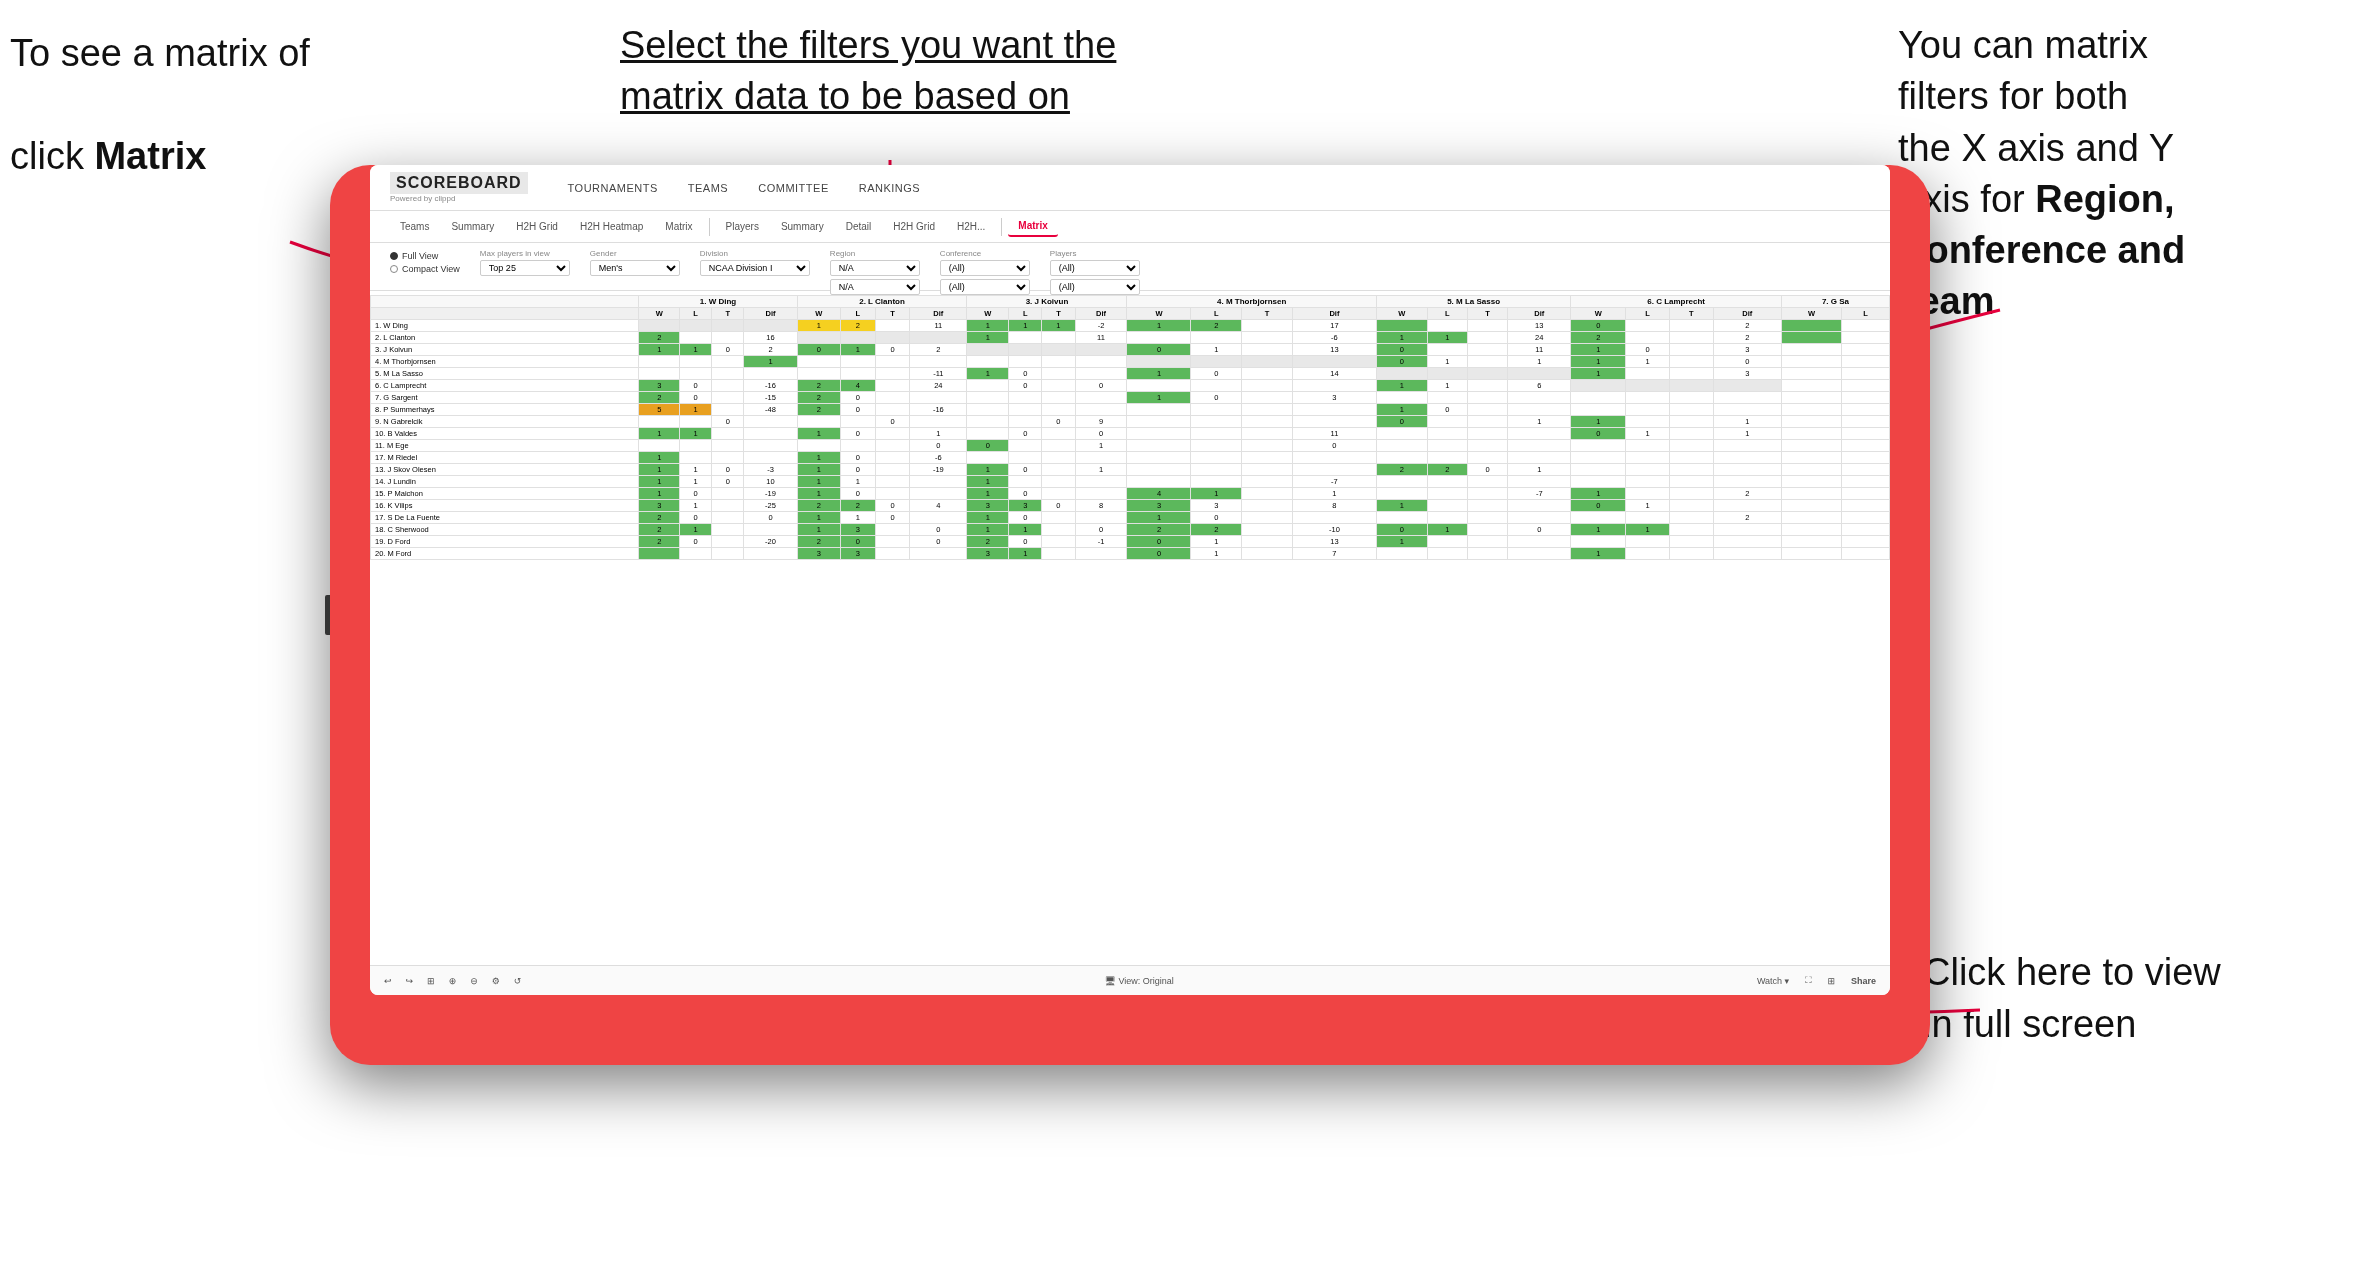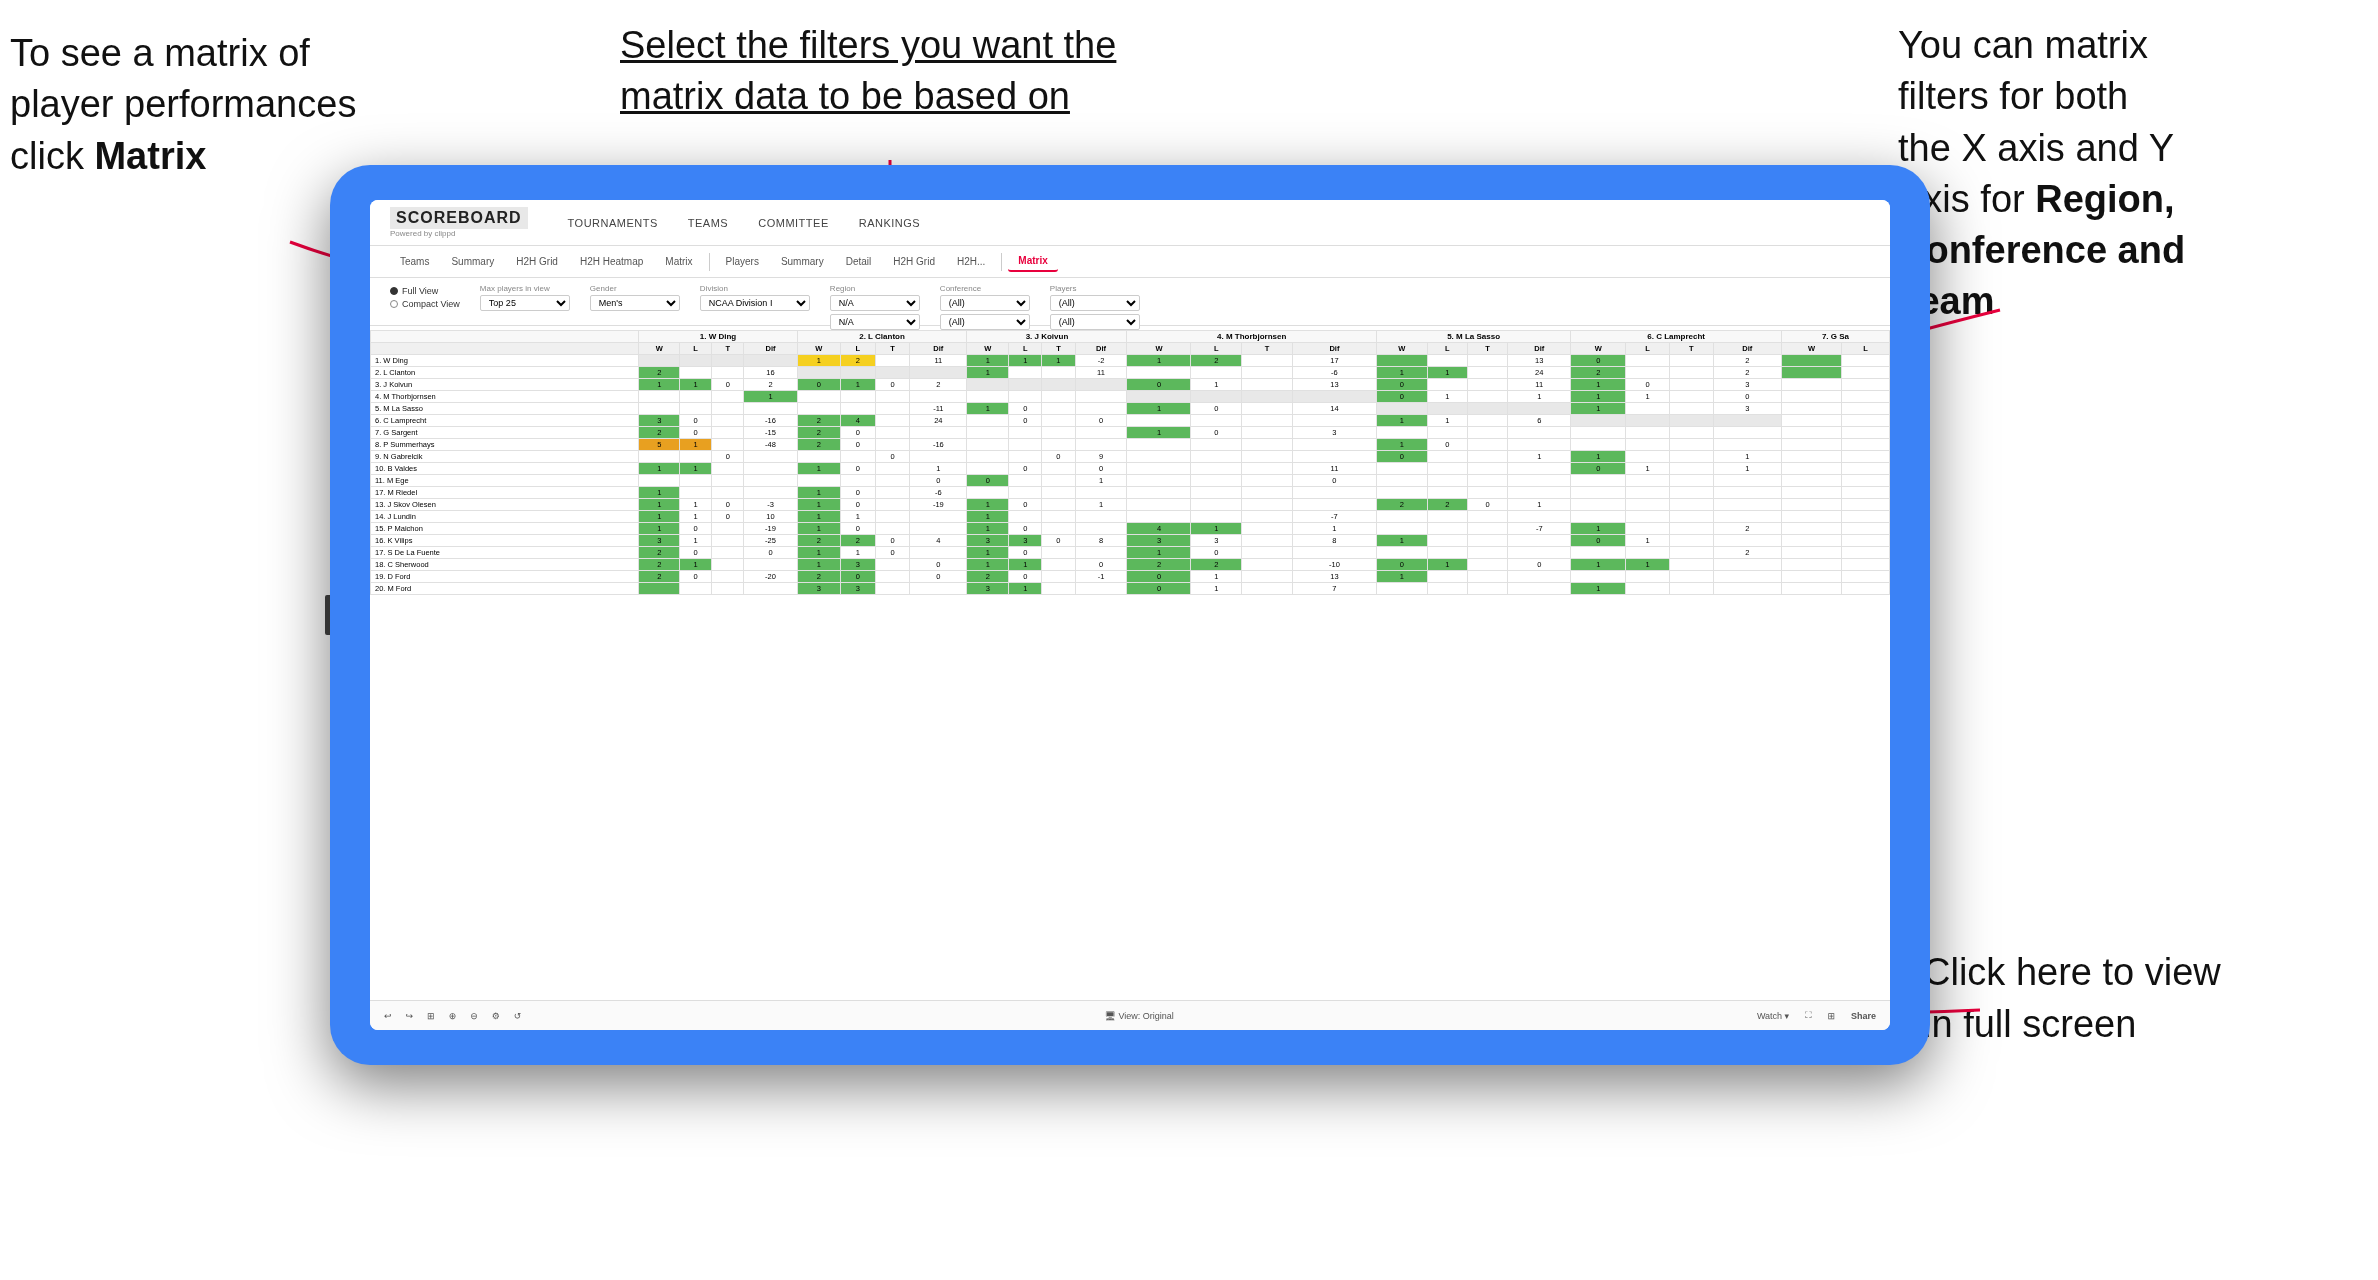--- a/index.html
+++ b/index.html
@@ -47,25 +47,24 @@
       width: 380px;
     }
 
     
     .tablet-frame {
       position: absolute;
       top: 165px;
       left: 330px;
       width: 1600px;
       height: 900px;
-      background: #3b82f6;
+      background: #ef4444;
       border-radius: 40px;
       box-shadow: 0 20px 60px rgba(0,0,0,0.5);
       display: flex;
-      align-items: center;
       justify-content: center;
     }
 
     .tablet-screen {
       width: 1520px;
       height: 830px;
       background: #fff;
       border-radius: 8px;
       overflow: hidden;
       display: flex;
@@ -305,21 +304,21 @@
       background: #333;
       border-radius: 2px 0 0 2px;
       transform: translateY(-50%);
     }
   </style>
 </head>
 <body>
 
 <div class="annotation" id="ann-top-left">
   <span>To see a matrix of</span><br>
-  <span>player performances</span><br>
+  <br>
   <span>click </span><span class="bold">Matrix</span>
 </div>
 
 <div class="annotation" id="ann-top-center">
   <span>Select the filters you want the matrix data to be based on</span>
 </div>
 
 <div class="annotation" id="ann-top-right">
   <span>You  can matrix</span><br>
   <span>filters for both</span><br>

